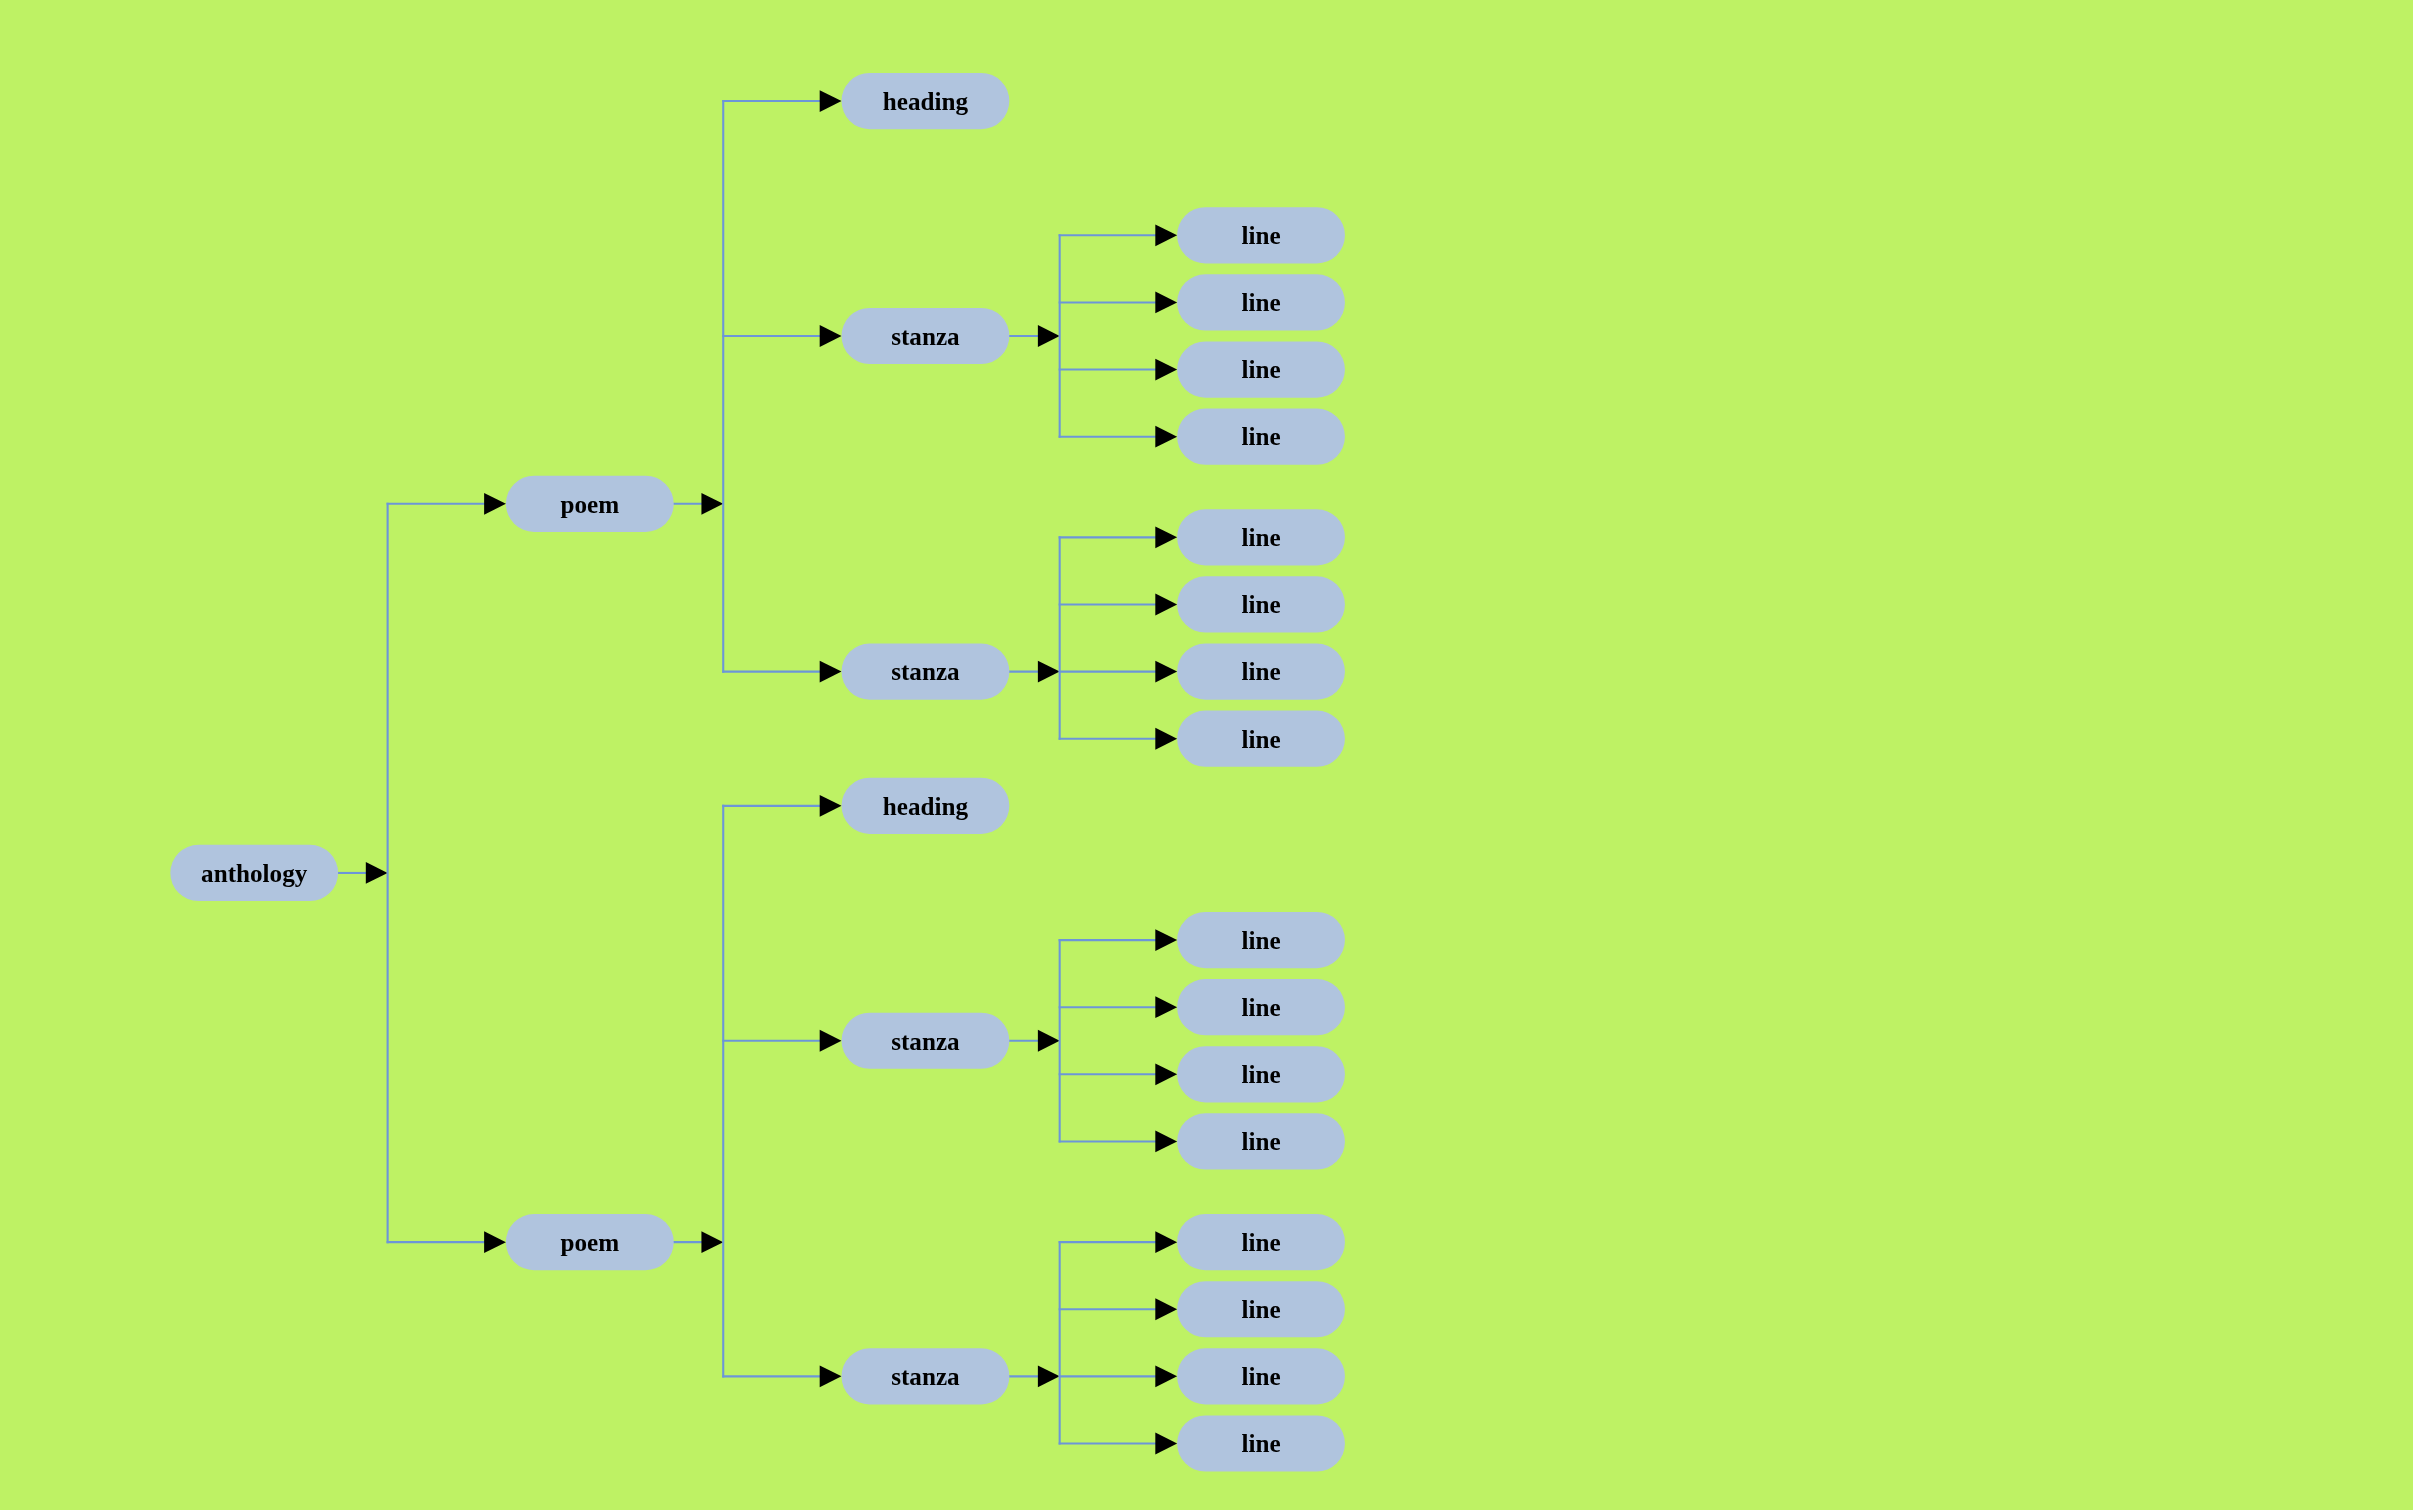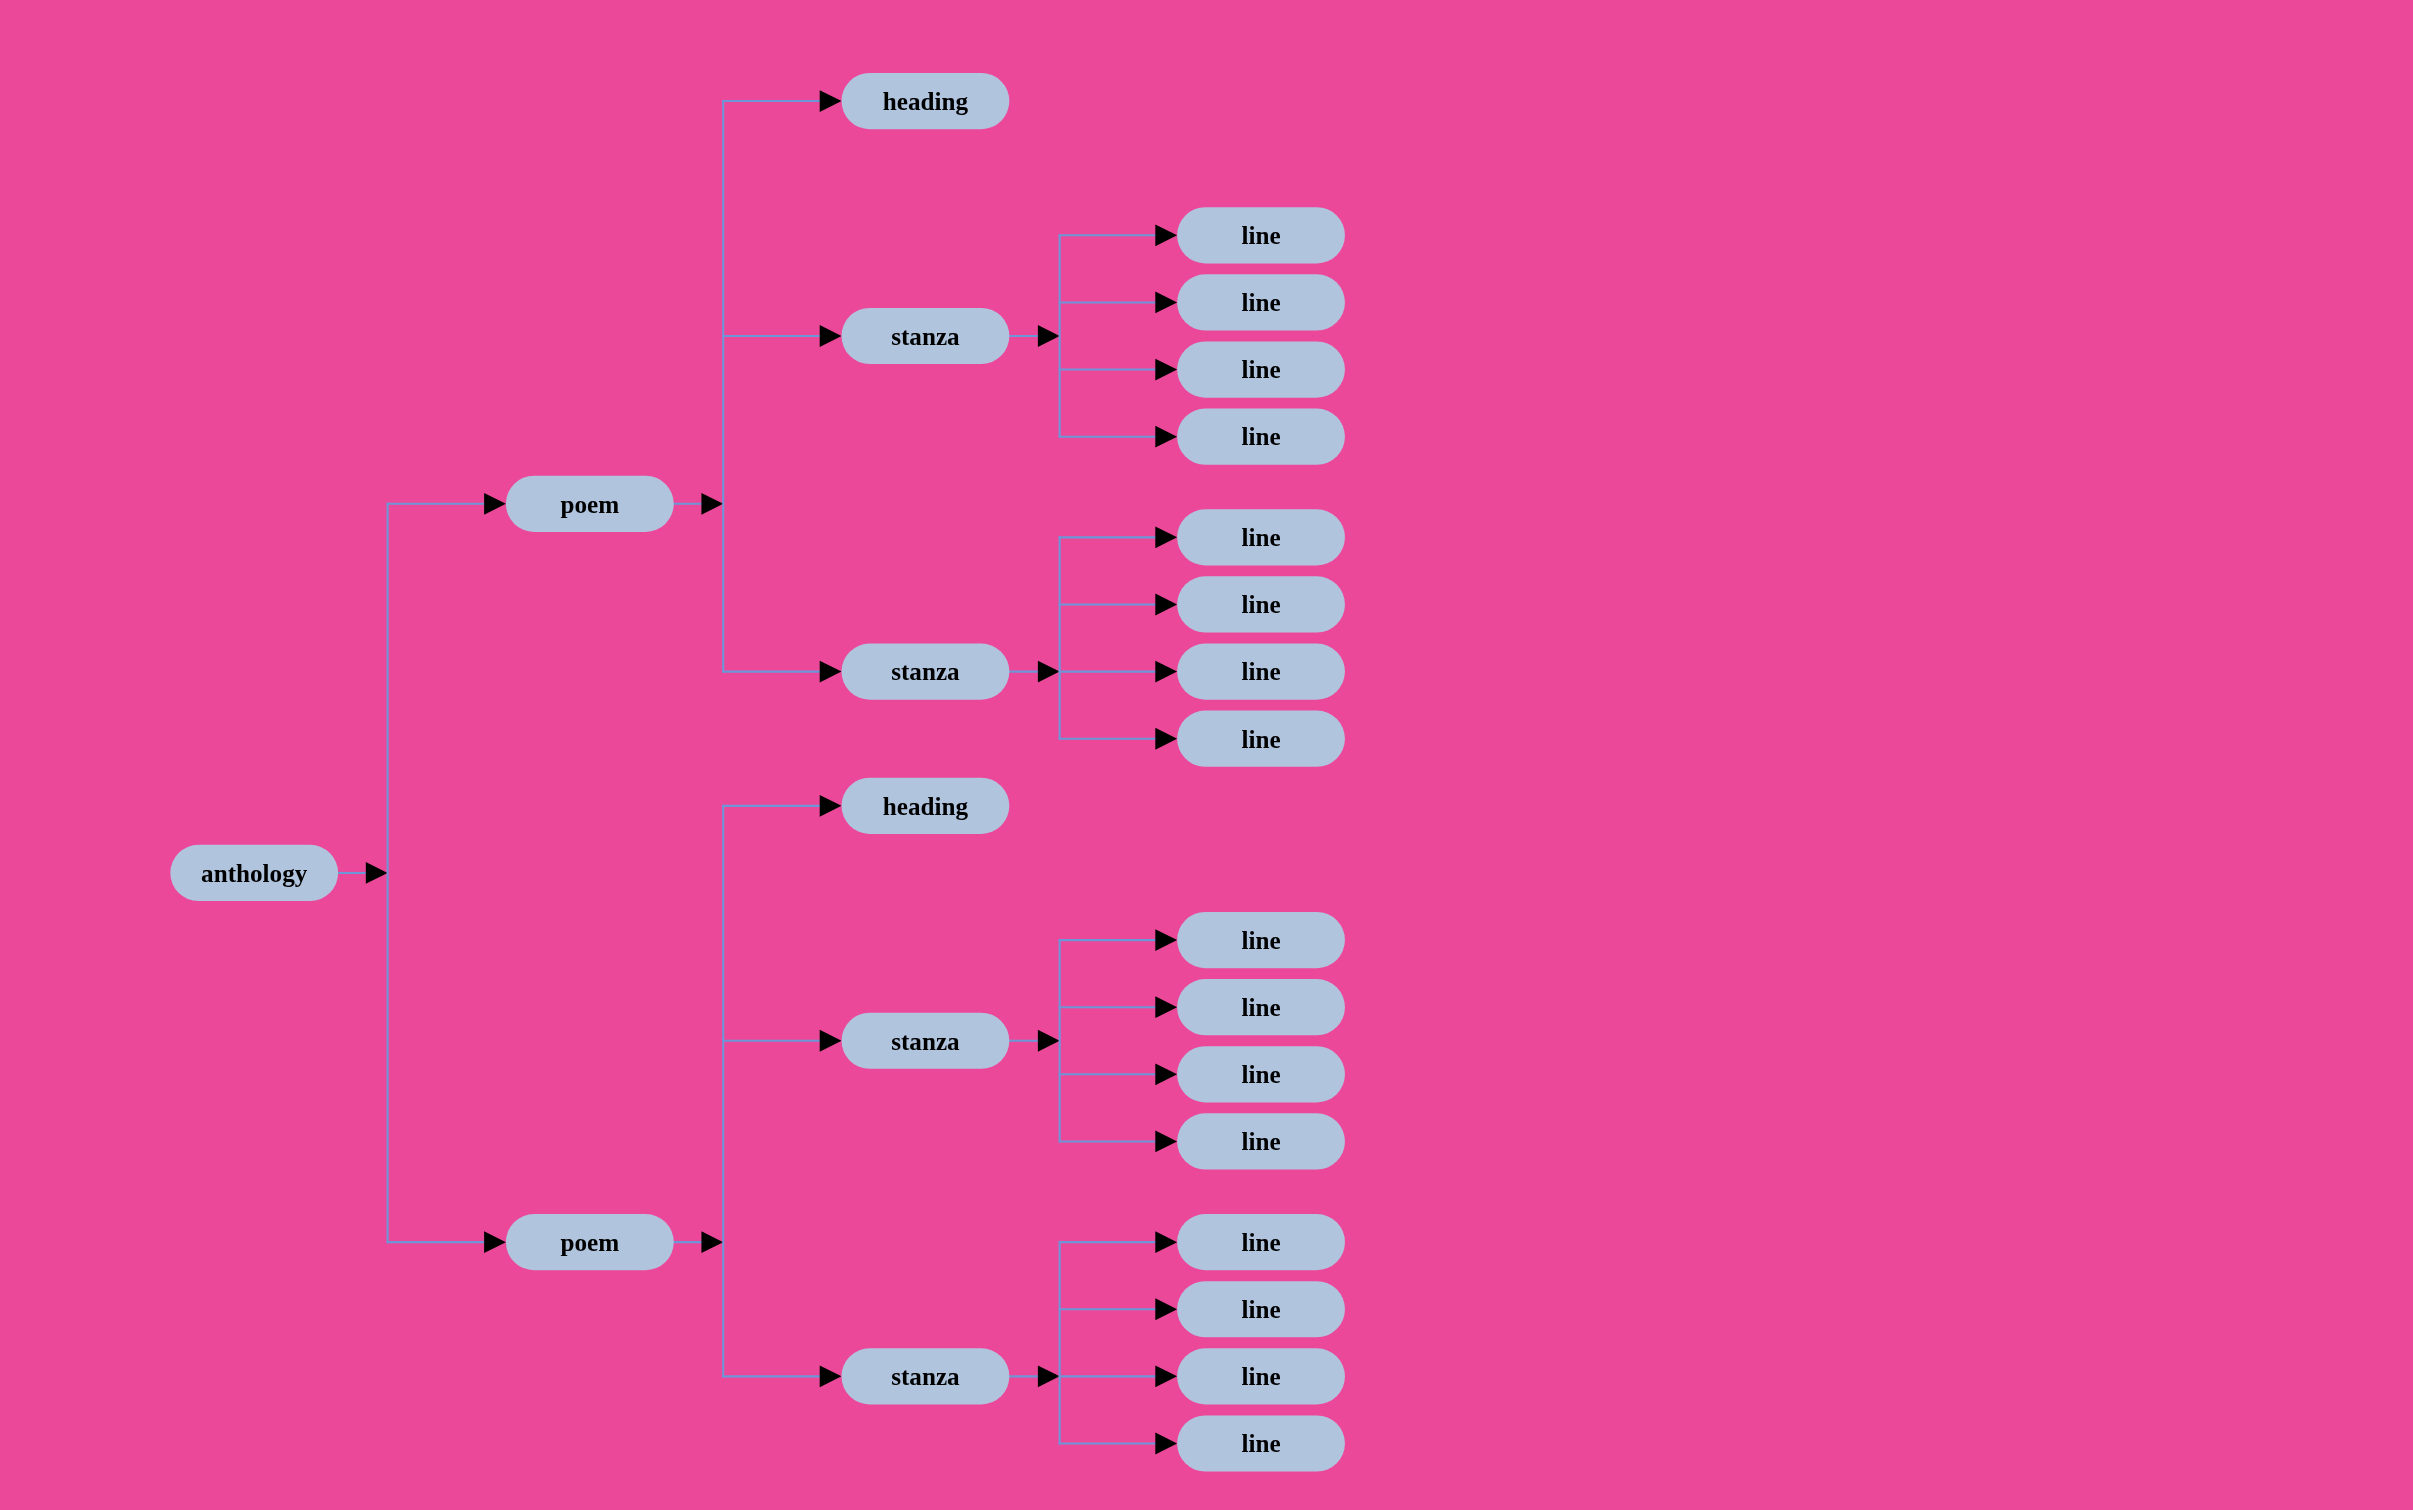--- a/index.html
+++ b/index.html
@@ -5,21 +5,21 @@
   html, body {
     margin: 0;
     padding: 0;
     background: #ffffff;
     overflow: hidden;
   }
   .canvas {
     position: relative;
     width: 2413px;
     height: 1511px;
-    background: #ec4899;
+    background: #bef264;
   }
   svg.tree {
     display: block;
     font-family: "Liberation Serif", "DejaVu Serif", serif;
   }
   svg.tree text {
     font-weight: bold;
     font-size: 30px;
   }
 </style>

